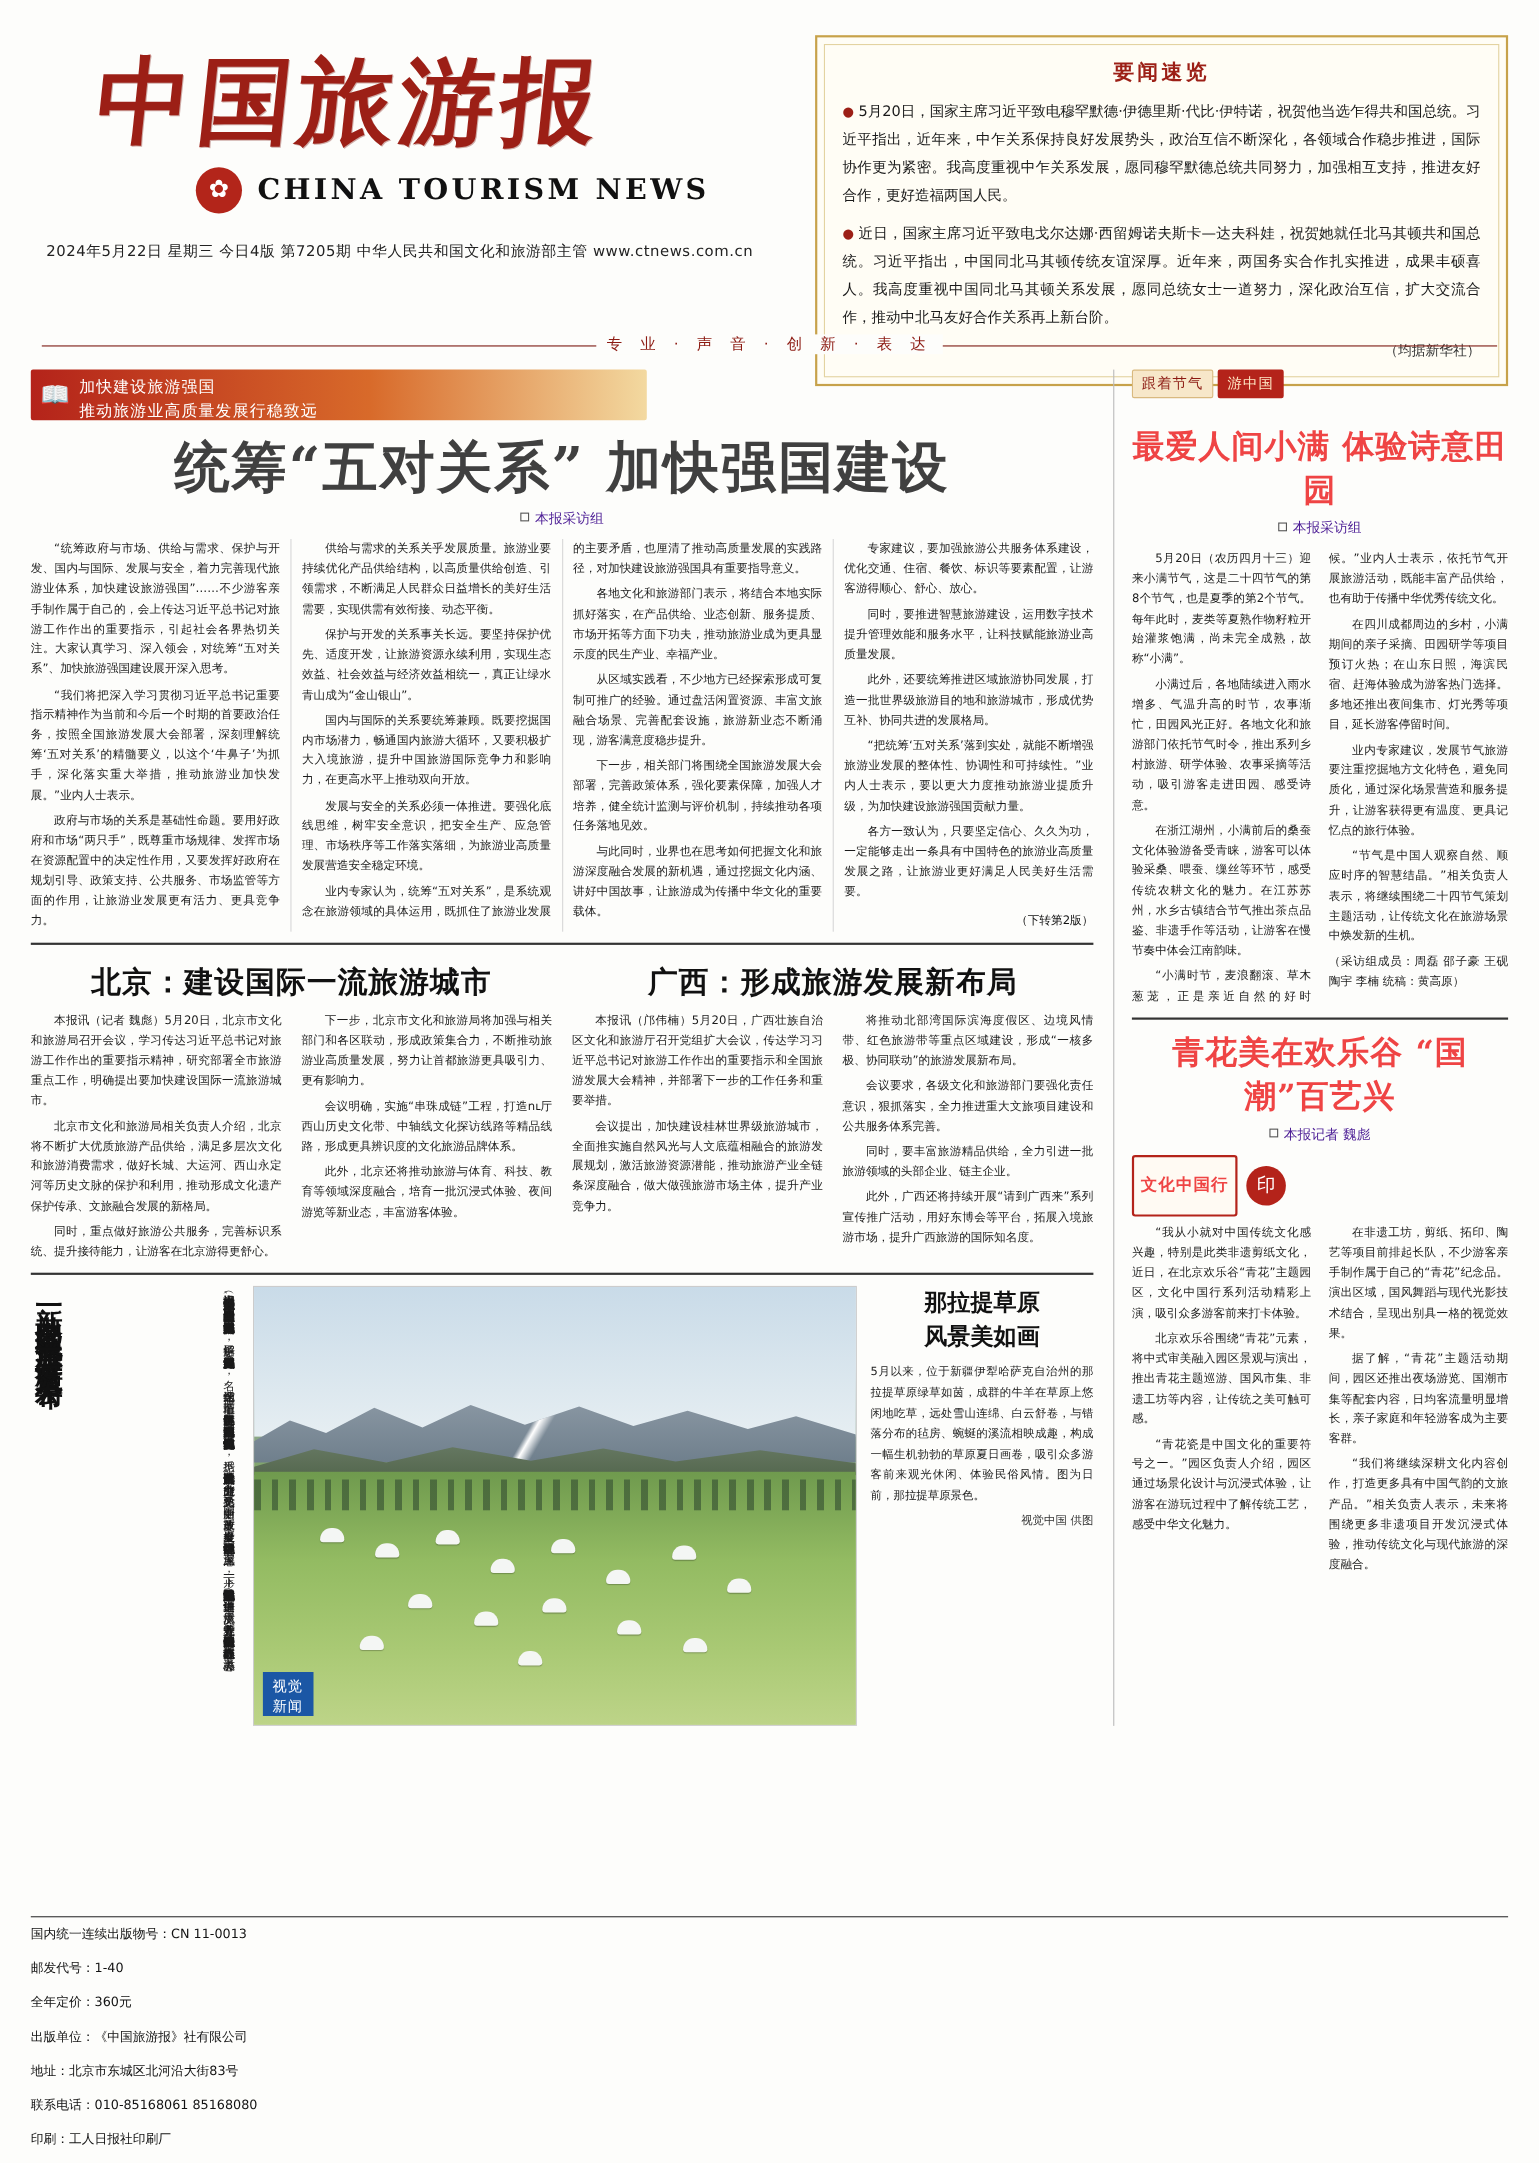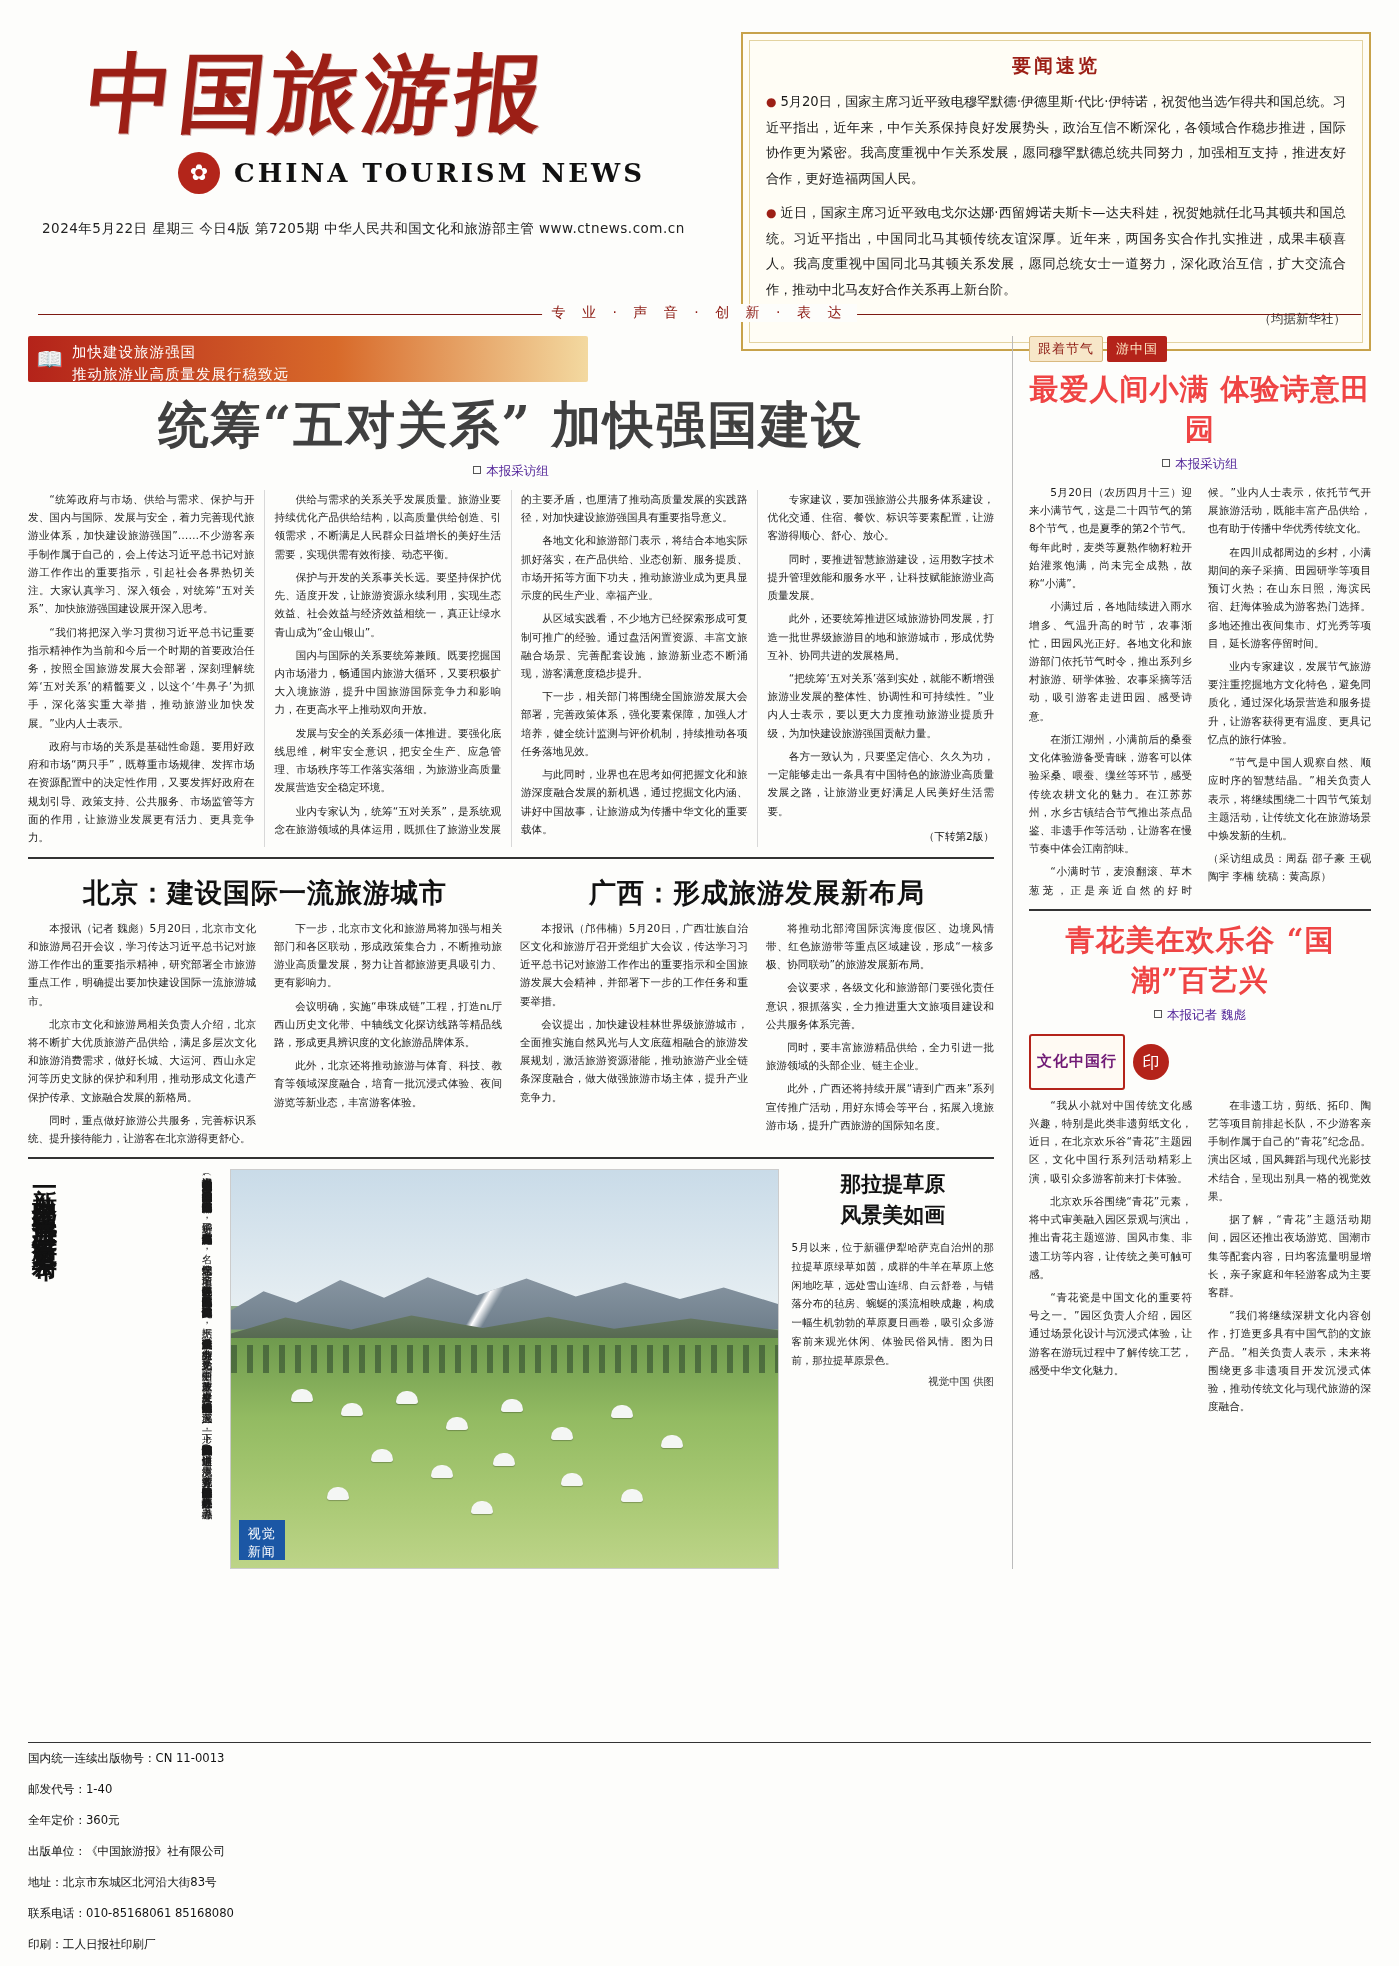--- a/index.html
+++ b/index.html
@@ -161,41 +161,41 @@
   }
   .photo-caption-h {
     font-family: "DejaVu Serif", serif; font-size: 21px; font-weight: 700;
     writing-mode: horizontal-tb; text-align: center; line-height: 1.45; color: #111;
   }
   .cap-right { width: 210px; }
   .cap-body { font-size: 10.4px; line-height: 1.8; text-align: justify; color: #222; margin-top: 8px; }
   .cap-credit { font-size: 10.4px; text-align: right; color: #333; margin-top: 6px; }
 
   
-  .tag-row { display: flex; align-items: flex-end; gap: 4px; margin-bottom: 8px; }
+  .tag-row { display: flex; align-items: flex-end; gap: 4px; margin-bottom: 24px; }
   .tag-a {
     background: #f7e7c9; color: #8c1a12; border: 1px solid #d9b97f;
     font-size: 13px; padding: 3px 8px; border-radius: 2px; letter-spacing: 1px;
   }
   .tag-b {
     background: #b4231a; color: #ffe9c6; font-size: 13px;
     padding: 4px 9px; border-radius: 2px; letter-spacing: 1px;
   }
   .headline-r {
     font-family: "DejaVu Serif", serif; font-size: 29px; font-weight: 700;
     letter-spacing: 1px; text-align: center; margin: 6px 0 6px; color: #ef4444;
   }
   .rcols2 { column-count: 2; column-gap: 16px; }
   .seal-wh {
     display: flex; align-items: center; gap: 8px; margin: 10px 0 6px;
   }
   .seal-box {
     width: 96px; height: 56px; border: 2px solid #b4231a; border-radius: 3px;
     display: flex; align-items: center; justify-content: center;
-    font-family: "DejaVu Serif", serif; color: #701a75; font-size: 15px;
+    font-family: "DejaVu Serif", serif; color: #ef4444; font-size: 15px;
     font-weight: 700; letter-spacing: 1px; line-height: 1.25; text-align: center;
     background: #fffaf3;
   }
   .seal-circ {
     width: 36px; height: 36px; border-radius: 50%; background: #b4231a;
     color: #fff; font-size: 17px; text-align: center; line-height: 36px;
     font-family: "DejaVu Serif", serif;
   }
 
   

